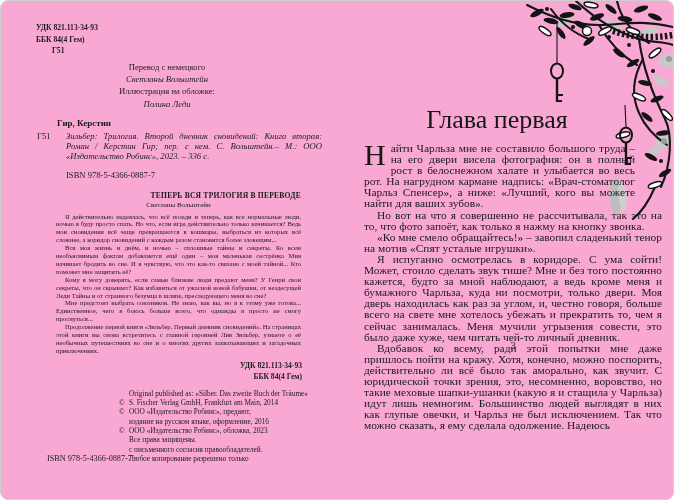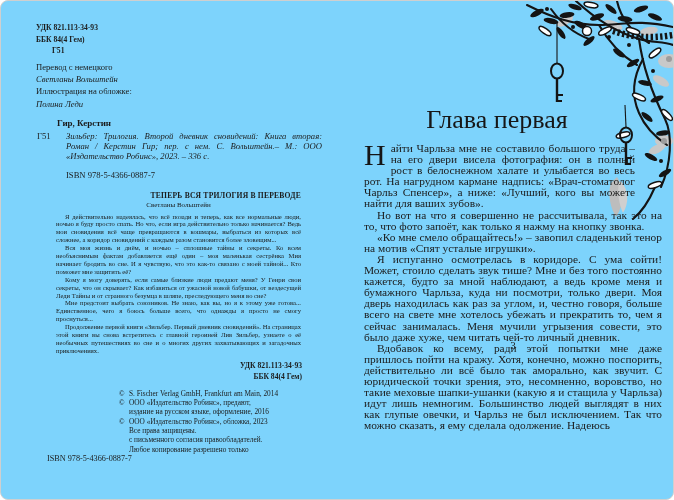--- a/index.html
+++ b/index.html
@@ -1,25 +1,25 @@
 <!DOCTYPE html>
 <html><head>
 <meta charset="utf-8">
 <style>
   html,body{margin:0;padding:0;background:#ffffff;}
   .stage{
     position:relative;width:674px;height:500px;box-sizing:border-box;
-    background:#7dd3fc;border:1px solid #cfcfcf;border-radius:8px;overflow:hidden;
+    background:#f9a8d4;border:1px solid #cfcfcf;border-radius:8px;overflow:hidden;
     font-family:"Liberation Serif","DejaVu Serif",serif;color:#1b1b1b;
   }
   
   .page-left{position:absolute;left:35px;top:21px;width:286px;}
   .udk-top{font-size:7.6px;font-weight:bold;line-height:11.5px;}
   .udk-top .code{padding-left:16px;}
-  .credits{margin-top:4px;margin-right:24px;font-size:8.6px;line-height:12.4px;}
+  .credits{margin-top:4px;margin-right:24px;text-align:center;font-size:8.6px;line-height:12.4px;}
   .credits .it{font-style:italic;}
   .author-head{margin:8px 0 0 21px;font-weight:bold;font-size:9px;}
   .catalog{position:relative;margin-top:4px;font-size:8.6px;line-height:9.8px;text-align:justify;}
   .catalog .ccode{position:absolute;left:1px;top:0;font-size:8.6px;}
   .catalog .centry{display:block;margin-left:30px;font-style:italic;}
   .isbn-top{margin:8px 0 0 30px;font-size:8.6px;}
   .promo-head{margin:11px 21px 0 20px;text-align:right;font-weight:bold;font-size:7.6px;letter-spacing:.2px;}
   .promo-sub{margin:1px 21px 0 20px;text-align:center;font-size:7px;}
   .annotation{margin:4px 21px 0 20px;}
   .annotation p{margin:0;font-size:6.6px;line-height:7.9px;text-align:justify;text-indent:9px;}
@@ -168,20 +168,21 @@
     </div>
 
     <div class="udk-bottom">
       <div>УДК 821.113-34-93</div>
       <div>ББК 84(4 Гем)</div>
     </div>
 
     <div class="copyright">
       <div class="cr-line">
         <span class="cr-mark"></span>
+        <span>Original published as: «Silber. Das zweite Buch der Träume»</span>
       </div>
       <div class="cr-line">
         <span class="cr-mark">©</span>
         <span>S. Fischer Verlag GmbH, Frankfurt am Main, 2014</span>
       </div>
       <div class="cr-line">
         <span class="cr-mark">©</span>
         <span>ООО «Издательство Робинс», предают,</span>
       </div>
       <div class="cr-line">

